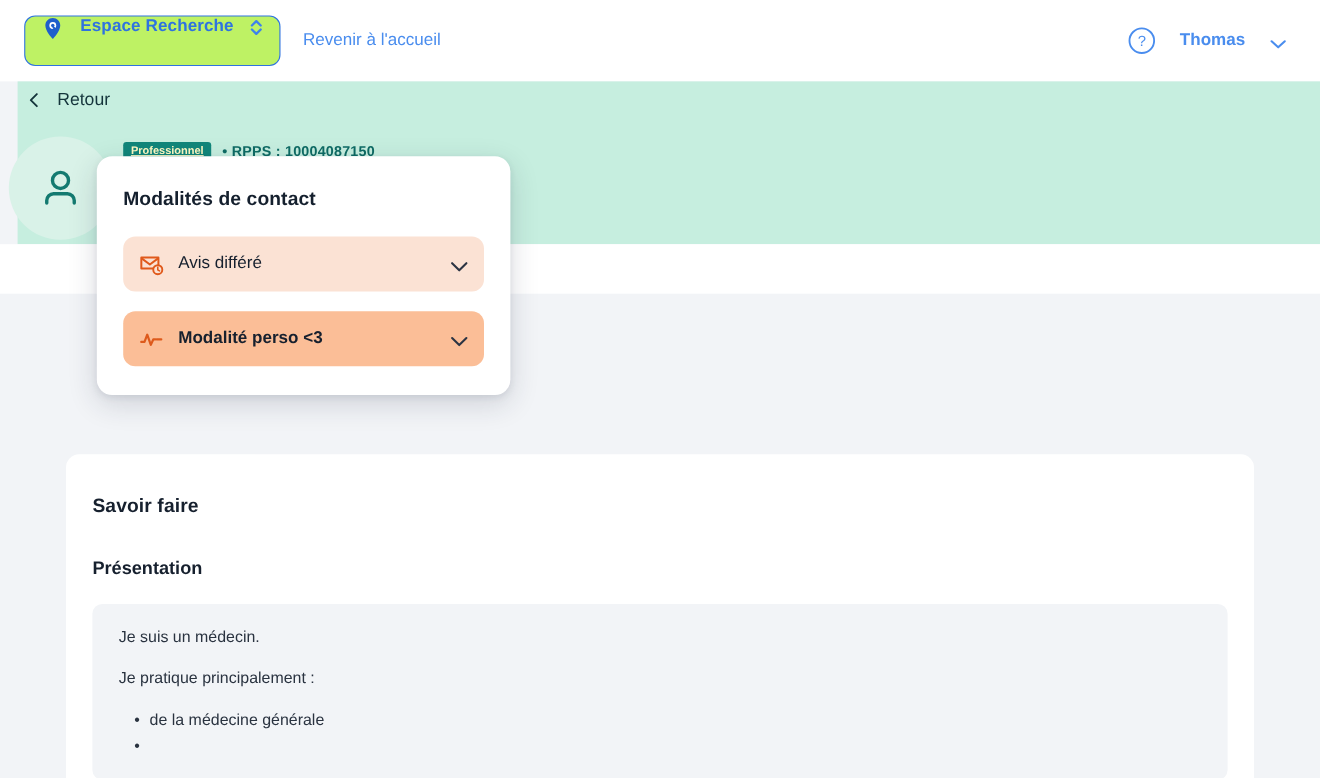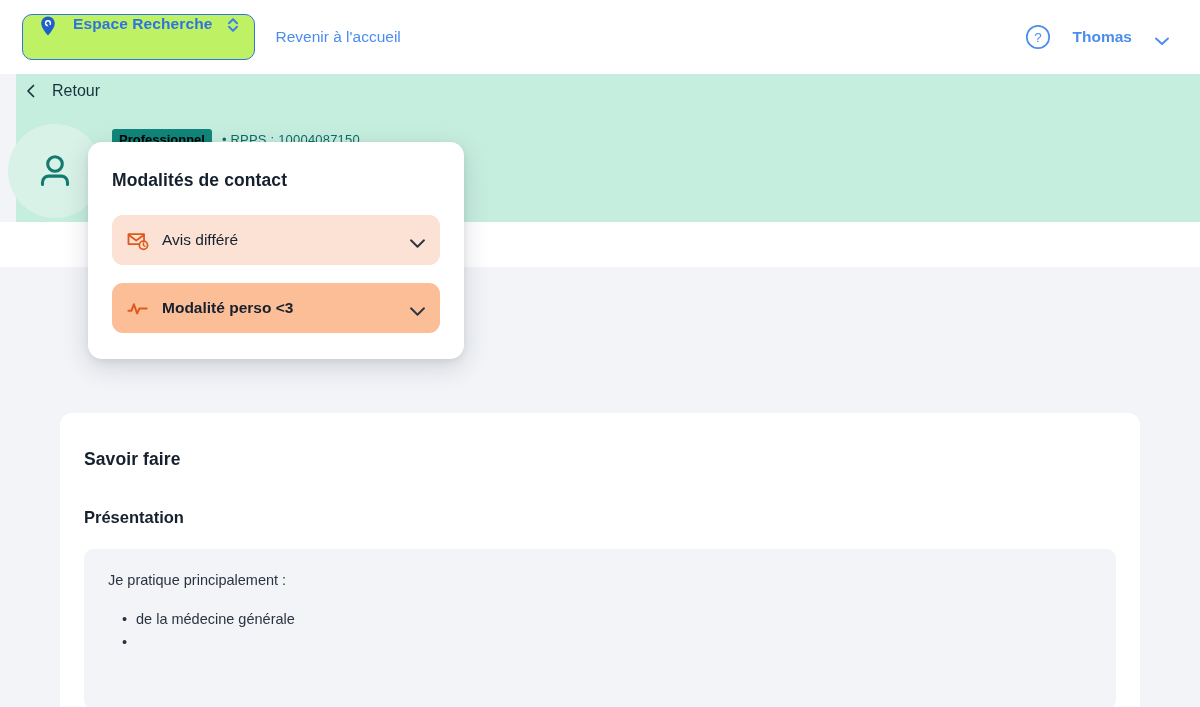--- a/index.html
+++ b/index.html
@@ -65,28 +65,28 @@
     background: #D9F2E8;
     display: flex; align-items: center; justify-content: center;
   }
   .avatar svg { width: 42px; height: 42px; }
 
   .profile-meta {
     position: absolute; top: 55px; left: 96px;
     display: flex; align-items: center; gap: 10px;
   }
   .badge-pro {
-    background: #11867A; color: #000000;
-    font-size: 13px; font-weight: bold;
+    background: #11867A; color: #fef9c3;
+    font-size: 10px; font-weight: bold;
     padding: 3px 7px 3px 7px;
     border-radius: 3px;
     text-decoration: underline;
     white-space: nowrap;
   }
-  .rpps { font-size: 13px; font-weight: normal; color: #0E6B64; white-space: nowrap; letter-spacing:.2px;}
+  .rpps { font-size: 13px; font-weight: bold; color: #0E6B64; white-space: nowrap; letter-spacing:.2px;}
 
   .profile-name {
     position: absolute; top: 158px; left: 96px;
     font-size: 25px; font-weight: bold; color: #18837C;
     letter-spacing: .3px; white-space: nowrap;
   }
   .fav-star { position: absolute; top: 152px; left: 692px; width: 26px; height: 26px; cursor: pointer; }
 
   
   .tabbar {
@@ -259,19 +259,20 @@
       </svg>
     </span>
   </div>
 </div>
 
 <div class="content-card">
   <div class="card-title">Savoir faire</div>
   <div class="card-subtitle">Présentation</div>
 
   <div class="presentation-box">
+    <p>Je suis un médecin.</p>
     <p>Je pratique principalement :</p>
     <ul>
       <li>de la médecine générale</li>
       <li></li>
     </ul>
   </div>
 </div>
 
 </body></html>

